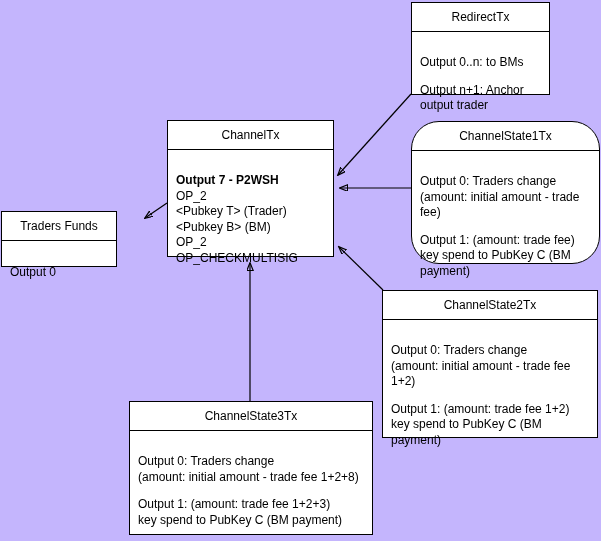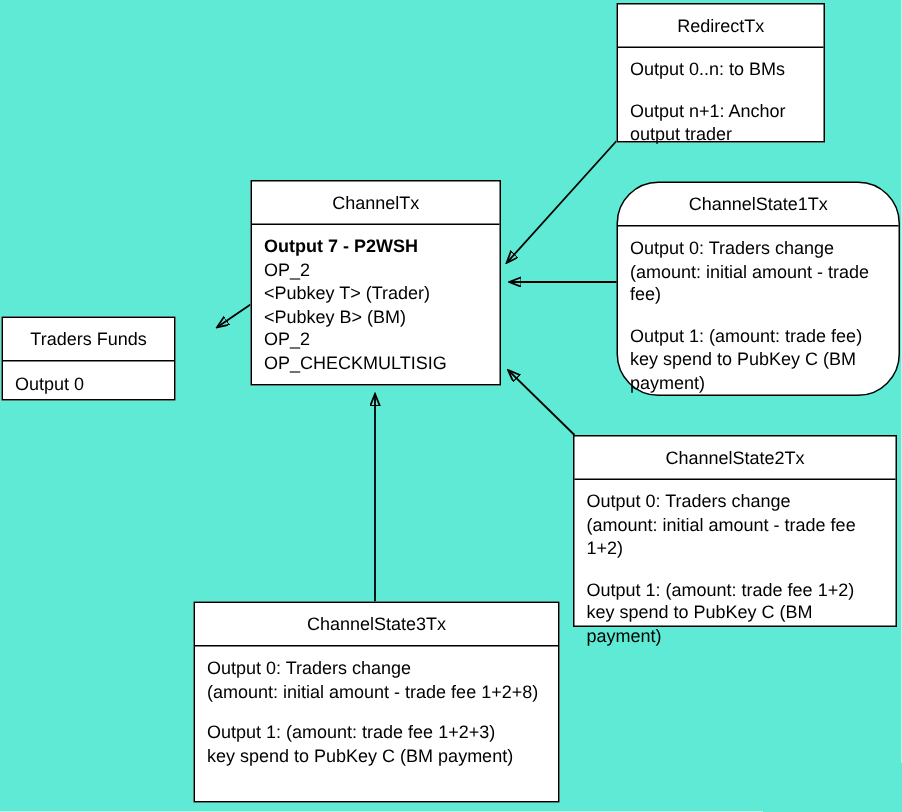--- a/index.html
+++ b/index.html
@@ -9,21 +9,21 @@
   }
   body {
     font-family: "Liberation Sans", sans-serif;
     color: #000000;
   }
   #canvas {
     position: relative;
     width: 601px;
     height: 541px;
     overflow: hidden;
-    background: #5eead4;
+    background: #c4b5fd;
   }
   .node {
     position: absolute;
     box-sizing: border-box;
     border: 1px solid #000000;
     background: #ffffff;
     z-index: 2;
   }
   .node-title {
     box-sizing: border-box;
@@ -32,35 +32,36 @@
     font-size: 12px;
     line-height: 14px;
     padding: 7px 4px 7px 4px;
     white-space: nowrap;
   }
   .node-body {
     box-sizing: border-box;
     padding: 7px 8px 6px 8px;
     font-size: 12px;
     line-height: 15.5px;
+    margin-top: 16px;
   }
   .node-body .line {
     white-space: pre-wrap;
   }
   .node-body .bold {
     font-weight: bold;
   }
   .node-body .gap {
     height: 12px;
   }
   
   #node-redirecttx      { left: 411px; top: 2px;   width: 139px; height: 93px; }
   #node-channeltx       { left: 167px; top: 120px; width: 167px; height: 137px; }
   #node-channelstate1tx { left: 411px; top: 121px; width: 189px; height: 143px; border-radius: 28px; }
-  #node-channelstate2tx { left: 382px; top: 290px; width: 216px; height: 128px; }
+  #node-channelstate2tx { left: 382px; top: 290px; width: 216px; height: 148px; }
   #node-channelstate3tx { left: 129px; top: 401px; width: 244px; height: 134px; }
   #node-tradersfunds    { left: 1px;   top: 211px; width: 116px; height: 56px; }
 
   #node-tradersfunds .node-body { padding-top: 8px; }
 
   svg#edges {
     position: absolute;
     left: 0;
     top: 0;
     width: 601px;

